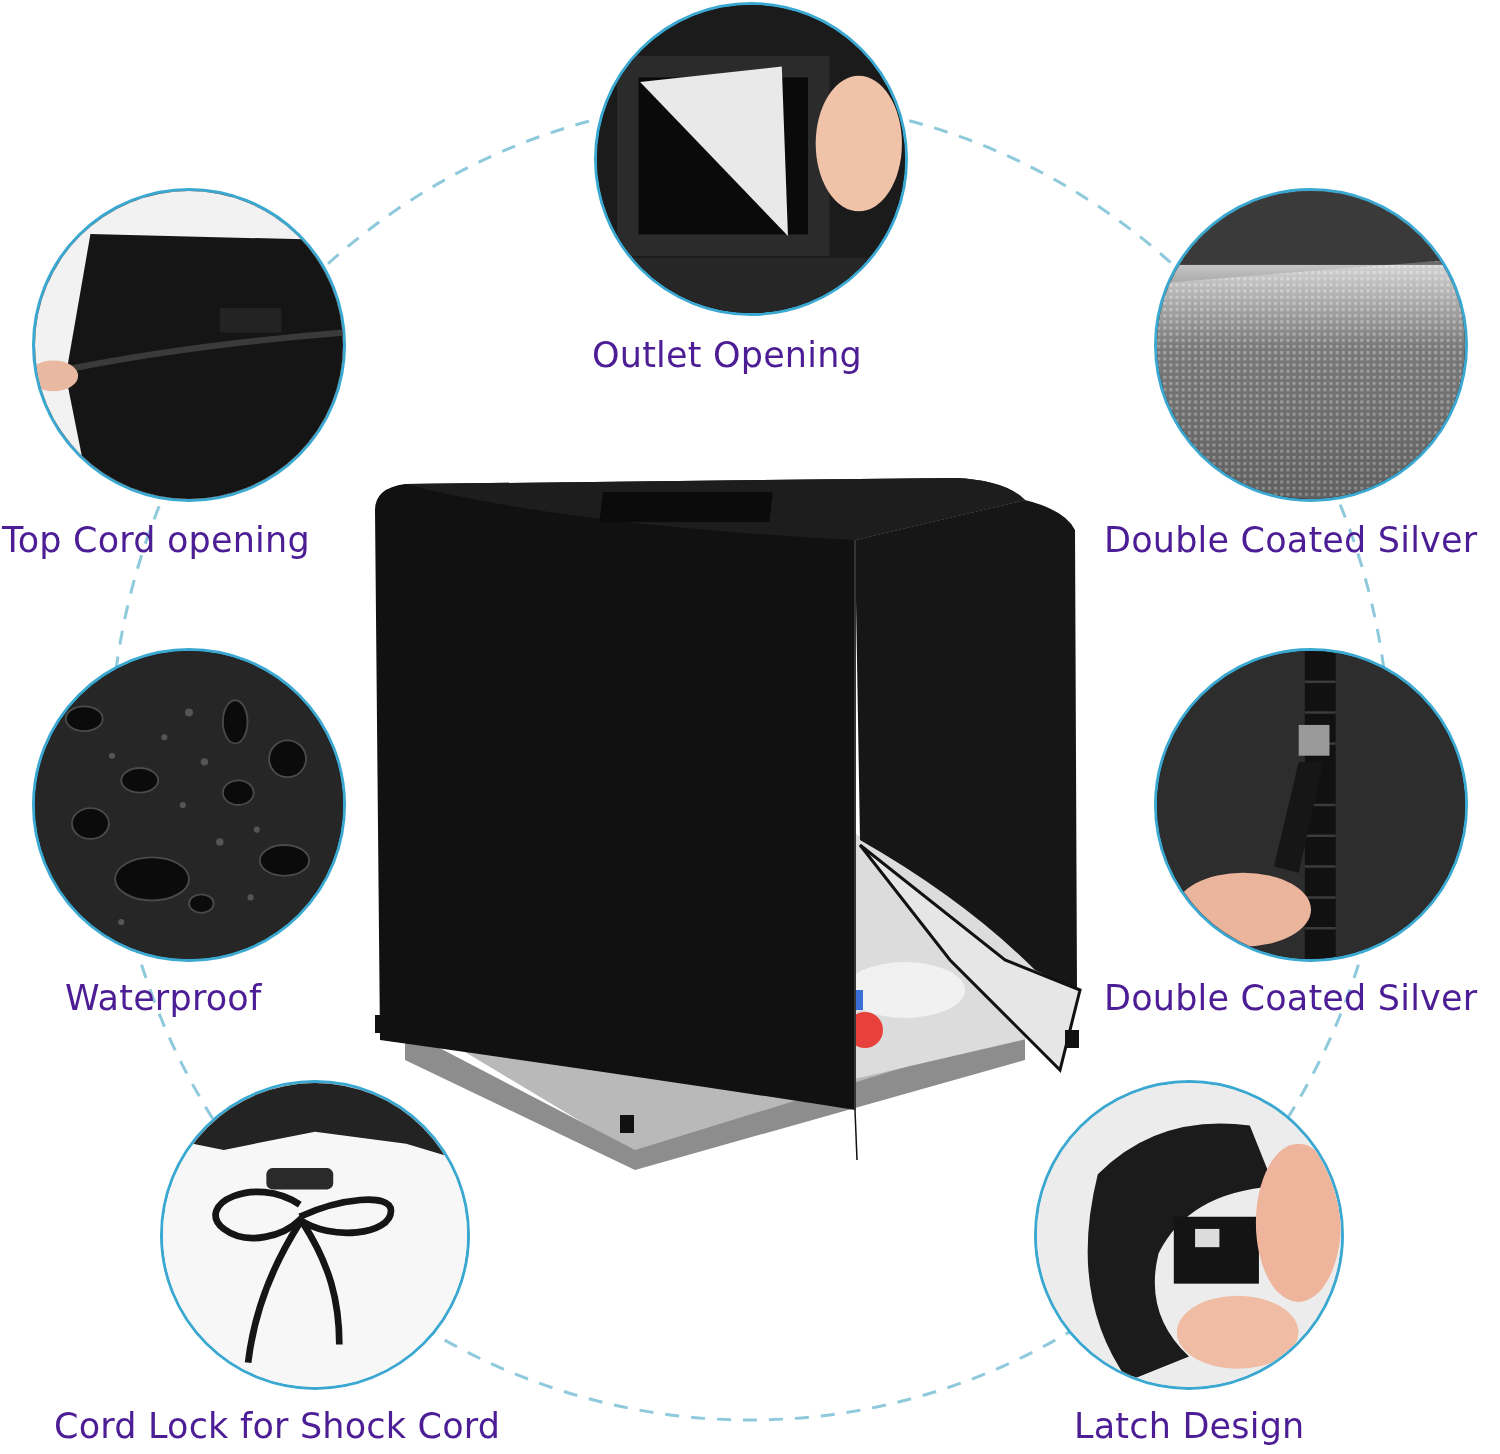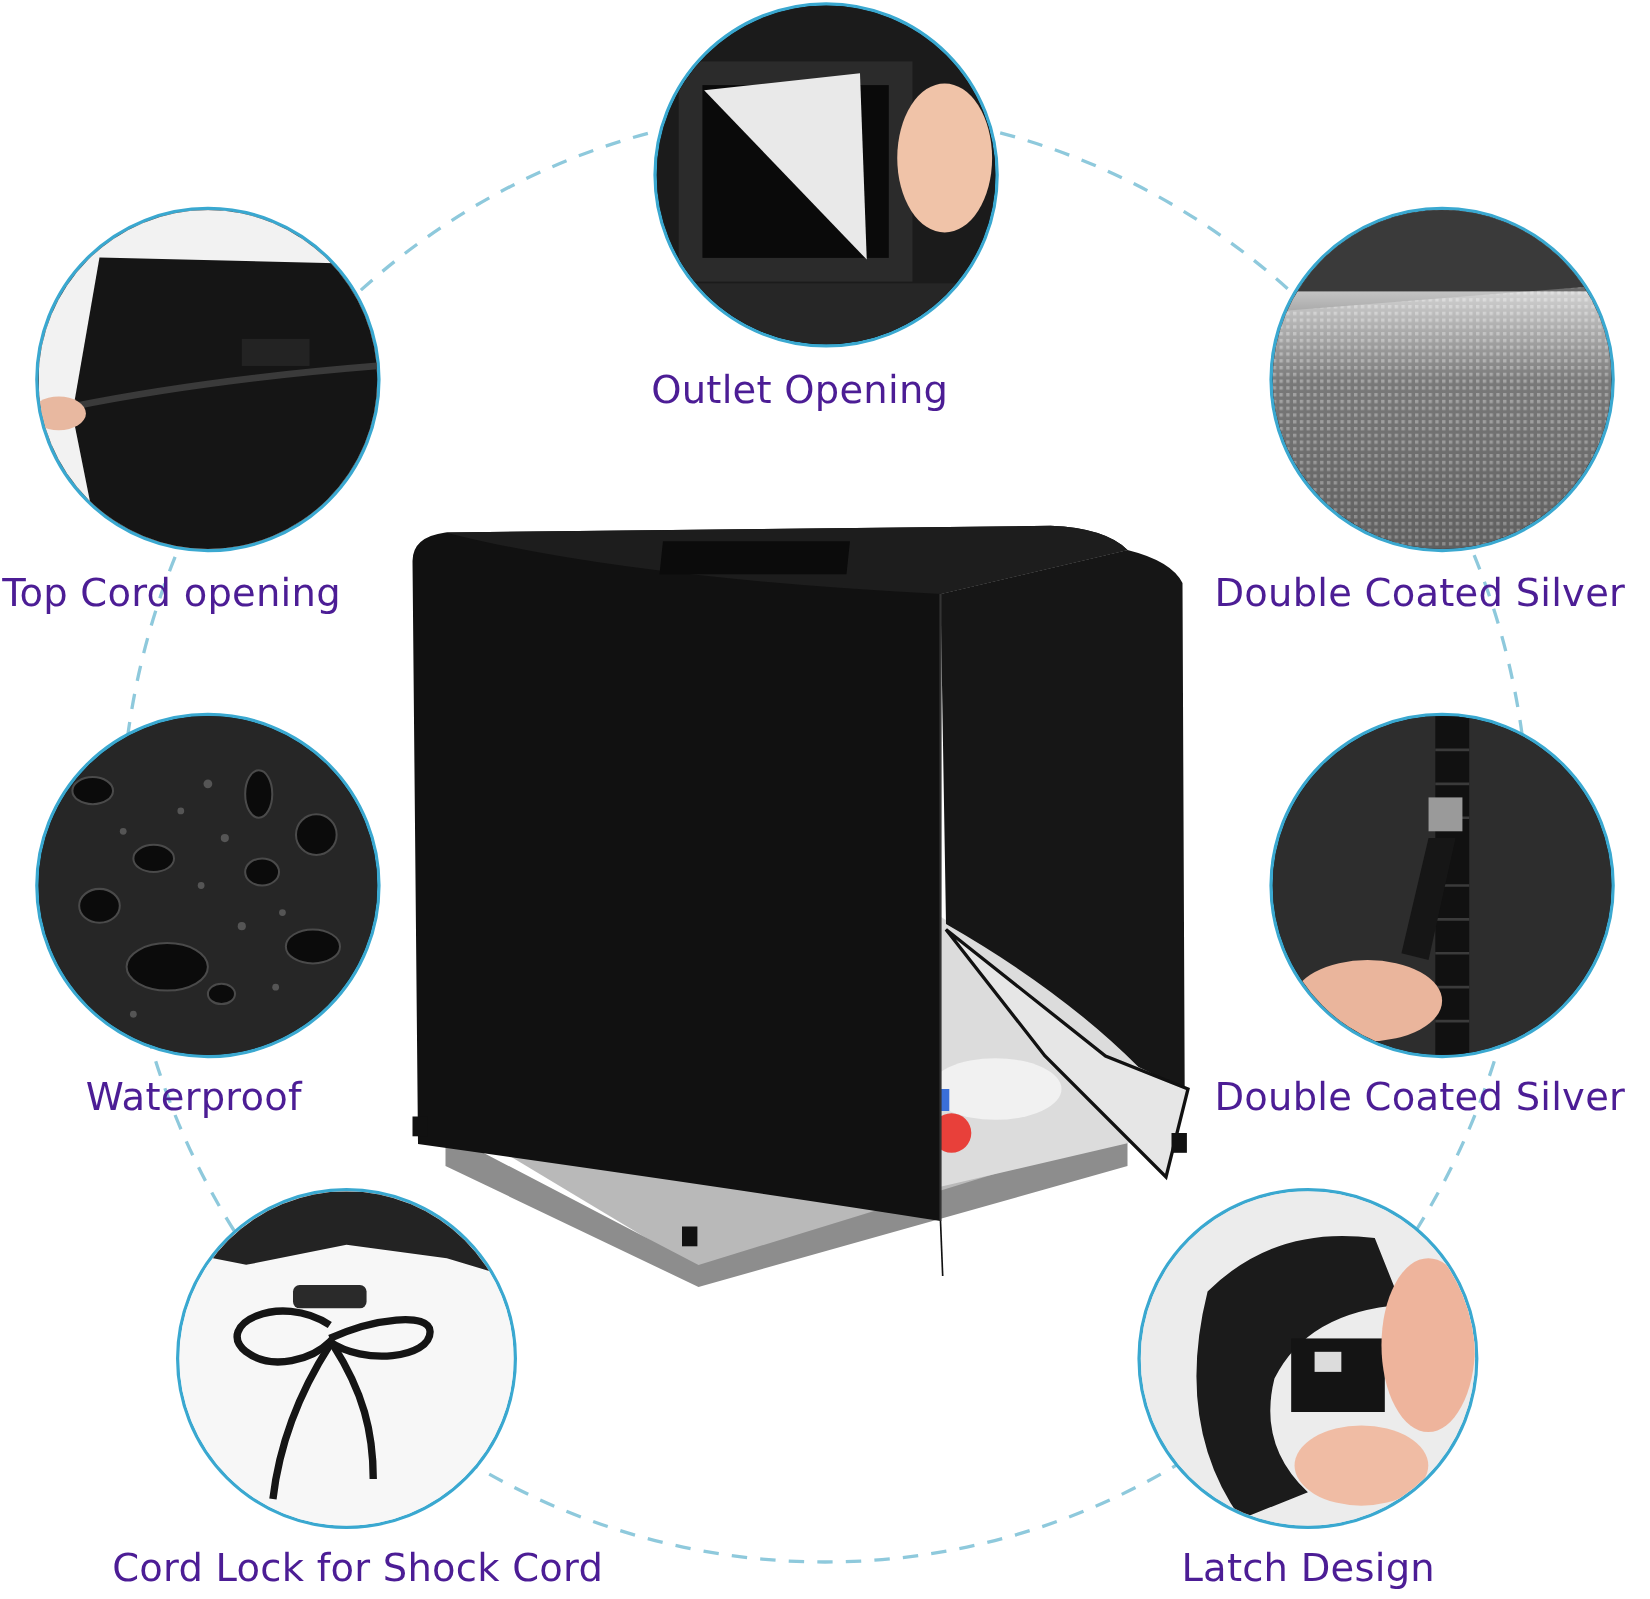--- a/index.html
+++ b/index.html
@@ -83,21 +83,21 @@
         <circle cx="55" cy="36" r="1.2"></circle>
       <circle cx="25" cy="34" r="1"></circle>
         <circle cx="72" cy="58" r="1"></circle>
         <circle cx="60" cy="62" r="1.2"></circle>
       <circle cx="28" cy="88" r="1"></circle>
         <circle cx="70" cy="80" r="1"></circle>
         <circle cx="48" cy="50" r="1"></circle>
     </g>
   </svg>
 </div>
-<div class="label" style="left:78px;top:978px;">Waterproof</div>
+<div class="label" style="left:65px;top:978px;">Waterproof</div>
 
 <div class="detail" style="left:1154px;top:648px;width:314px;height:314px;">
   <svg viewBox="0 0 100 100" preserveAspectRatio="none">
     <rect width="100" height="100" fill="#2d2d2d"></rect>
     <rect x="48" y="0" width="10" height="100" fill="#111"></rect>
     <g stroke="#3b3b3b" stroke-width="0.8">
       <line x1="48" y1="10" x2="58" y2="10"></line>
         <line x1="48" y1="20" x2="58" y2="20"></line>
       <line x1="48" y1="30" x2="58" y2="30"></line>
         <line x1="48" y1="50" x2="58" y2="50"></line>
@@ -116,21 +116,21 @@
 <div class="detail" style="left:160px;top:1080px;width:310px;height:310px;background:#f7f7f7;">
   <svg viewBox="0 0 100 100" preserveAspectRatio="none">
     <rect width="100" height="100" fill="#f7f7f7"></rect>
     <polygon points="0,0 100,0 100,26 80,20 50,16 20,22 0,18" fill="#232323"></polygon>
     <rect x="34" y="28" width="22" height="7" rx="2" fill="#2a2a2a"></rect>
     <path d="M45 40 C30 30 10 40 20 48 C28 54 40 50 45 45 C55 52 75 50 75 42 C75 36 58 38 45 44" stroke="#151515" stroke-width="2.2" fill="none"></path>
     <path d="M45 46 C36 60 30 75 28 92" stroke="#151515" stroke-width="2.2" fill="none"></path>
     <path d="M46 46 C55 60 58 72 58 86" stroke="#151515" stroke-width="2.2" fill="none"></path>
   </svg>
 </div>
-<div class="label" style="left:54px;top:1406px;margin-left:48px;">Cord Lock for Shock Cord</div>
+<div class="label" style="left:54px;top:1406px;">Cord Lock for Shock Cord</div>
 
 <div class="detail" style="left:1034px;top:1080px;width:310px;height:310px;background:#ececec;">
   <svg viewBox="0 0 100 100" preserveAspectRatio="none">
     <rect width="100" height="100" fill="#ececec"></rect>
     <path d="M20 30 Q40 10 70 14 L78 34 Q50 36 40 56 Q35 76 50 90 L30 98 Q10 70 20 30 Z" fill="#1b1b1b"></path>
     <rect x="45" y="44" width="28" height="22" fill="#141414"></rect>
     <rect x="52" y="48" width="8" height="6" fill="#dcdcdc"></rect>
     <ellipse cx="86" cy="46" rx="14" ry="26" fill="#eeb49c"></ellipse>
     <ellipse cx="66" cy="82" rx="20" ry="12" fill="#f0bca4"></ellipse>
   </svg>

